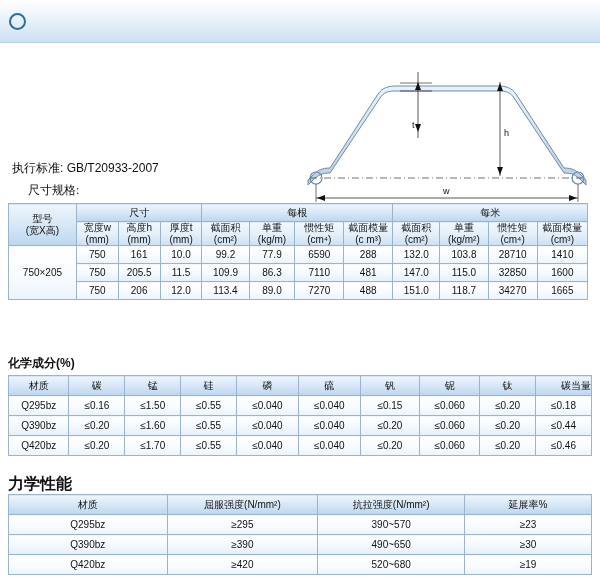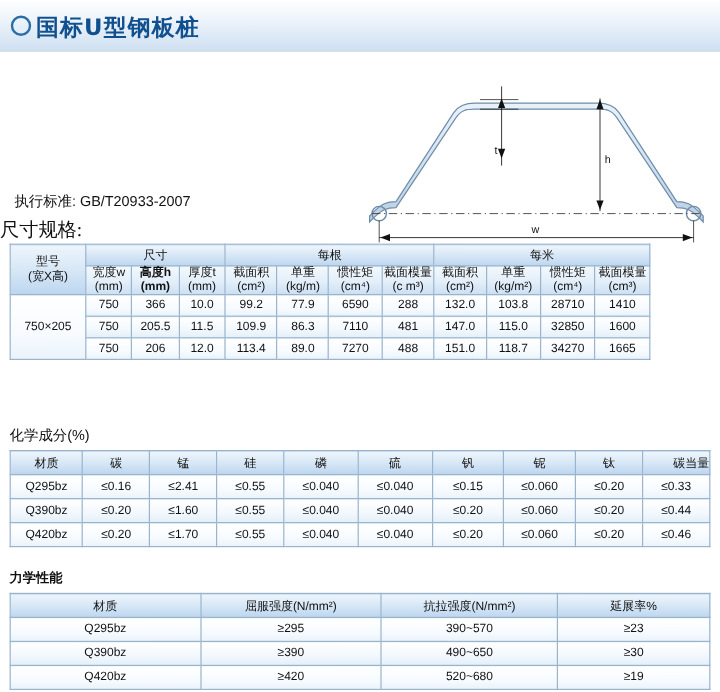--- a/index.html
+++ b/index.html
@@ -24,23 +24,23 @@
     position:absolute;left:30px;top:10px;
     font-size:19px;font-weight:bold;color:#10508f;letter-spacing:1px;
     font-family:"DejaVu Sans",sans-serif;
   }
   
   .drawing{
     position:absolute;left:300px;top:52px;width:296px;height:160px;
   }
   
   .line-std{position:absolute;left:12px;top:160px;font-size:12px;}
-  .line-spec{position:absolute;left:0;top:182px;font-size:16px;font-family:Liberation Serif, serif;}
-  .line-chem{position:absolute;left:8px;top:355px;font-size:12px;font-weight:normal;}
-  .line-mech{position:absolute;left:8px;top:474px;font-size:11px;font-weight:bold;}
+  .line-spec{position:absolute;left:28px;top:182px;font-size:12px;font-family:Liberation Serif, serif;}
+  .line-chem{position:absolute;left:8px;top:355px;font-size:12px;font-weight:bold;}
+  .line-mech{position:absolute;left:8px;top:474px;font-size:16px;font-weight:bold;}
 
   
   table{border-collapse:collapse;}
   .tbl td,.tbl th{
     border:1px solid #9bb4cc;
     text-align:center;vertical-align:middle;
     font-size:10px;font-weight:normal;color:#111;
     padding:0;
   }
   .hdr{
@@ -52,35 +52,34 @@
     font-weight:bold;
   }
   .cellw{
     background:linear-gradient(to bottom,#ffffff 0%,#f7fbff 60%,#eaf3fb 100%);
   }
   .cellg{
     background:linear-gradient(to bottom,#ffffff 0%,#f2f8fd 60%,#e3eff9 100%);
   }
 
   
-  #tbl-main{position:absolute;left:8px;top:203px;width:534px;}
+  #tbl-main{position:absolute;left:8px;top:203px;width:580px;}
   #tbl-main td{height:17px;}
   
   #tbl-chem{position:absolute;left:8px;top:375px;width:584px;}
   #tbl-chem td{height:19px;}
   
   #tbl-mech{position:absolute;left:8px;top:494px;width:584px;}
   #tbl-mech td{height:19px;}
 </style>
 </head>
 <body>
 
 <div class="header">
   <div class="circle"></div>
-  <div class="title">国标U型钢板桩</div>
 </div>
 
 <div class="drawing">
   <svg width="296" height="160" viewBox="0 0 296 160">
     <defs>
       <linearGradient id="pileFill" x1="0" y1="0" x2="0" y2="1">
         <stop offset="0%" stop-color="#e9f2fa"></stop>
         <stop offset="55%" stop-color="#cfe0f0"></stop>
         <stop offset="100%" stop-color="#b9cfe2"></stop>
       </linearGradient>
@@ -129,21 +128,21 @@
       <div style="white-space:pre-line;line-height:1.15;">型号
 (宽X高)</div>
     </td>
     <td class="hdr" colspan="3">尺寸</td>
     <td class="hdr" colspan="4">每根</td>
     <td class="hdr" colspan="4">每米</td>
   </tr>
   <tr>
     <td class="hdr2" style="width: 44px; white-space: pre-line; line-height: 1.15;">宽度w
 (mm)</td>
-    <td class="hdr2" style="width: 44px; white-space: pre-line; line-height: 1.15; font-weight: bold;">高度h
+    <td class="hdr2" style="width: 44px; white-space: pre-line; line-height: 1.15;">高度h
 (mm)</td>
     <td class="hdr2" style="width: 44px; white-space: pre-line; line-height: 1.15; margin-left: 16px;">厚度t
 (mm)</td>
     <td class="hdr2" style="width: 50px; white-space: pre-line; line-height: 1.15;">截面积
 (cm²)</td>
     <td class="hdr2" style="width: 48px; white-space: pre-line; line-height: 1.15;">单重
 (kg/m)</td>
     <td class="hdr2" style="width: 52px; white-space: pre-line; line-height: 1.15;">惯性矩
 (cm⁴)</td>
     <td class="hdr2" style="width: 54px; white-space: pre-line; line-height: 1.15;">截面模量
@@ -153,21 +152,21 @@
     <td class="hdr2" style="width: 50px; white-space: pre-line; line-height: 1.15;">单重
 (kg/m²)</td>
     <td class="hdr2" style="width: 52px; white-space: pre-line; line-height: 1.15;">惯性矩
 (cm⁴)</td>
     <td class="hdr2" style="width: 54px; white-space: pre-line; line-height: 1.15;">截面模量
 (cm³)</td>
   </tr>
   <tr>
     <td class="cellw" rowspan="3">750×205</td>
     <td class="cellw">750</td>
-    <td class="cellw">366</td>
+    <td class="cellw">161</td>
     <td class="cellw">10.0</td>
     <td class="cellw">99.2</td>
     <td class="cellw">77.9</td>
     <td class="cellw">6590</td>
     <td class="cellw">288</td>
     <td class="cellw">132.0</td>
     <td class="cellw">103.8</td>
     <td class="cellw">28710</td>
     <td class="cellw">1410</td>
   </tr>
@@ -210,28 +209,28 @@
     <td class="hdr" style="width:64px;">磷</td>
     <td class="hdr" style="width:64px;">硫</td>
     <td class="hdr" style="width:62px;">钒</td>
     <td class="hdr" style="width:62px;">铌</td>
     <td class="hdr" style="width:58px;">钛</td>
     <td class="hdr" style="width:58px;text-align:right;">碳当量</td>
   </tr>
   <tr>
     <td class="cellw">Q295bz</td>
     <td class="cellw">≤0.16</td>
-    <td class="cellw">≤2.41</td>
+    <td class="cellw">≤1.50</td>
     <td class="cellw">≤0.55</td>
     <td class="cellw">≤0.040</td>
     <td class="cellw">≤0.040</td>
     <td class="cellw">≤0.15</td>
     <td class="cellw">≤0.060</td>
     <td class="cellw">≤0.20</td>
-    <td class="cellw">≤0.33</td>
+    <td class="cellw">≤0.18</td>
   </tr>
   <tr>
     <td class="cellg">Q390bz</td>
     <td class="cellg">≤0.20</td>
     <td class="cellg">≤1.60</td>
     <td class="cellg">≤0.55</td>
     <td class="cellg">≤0.040</td>
     <td class="cellg">≤0.040</td>
     <td class="cellg">≤0.20</td>
     <td class="cellg">≤0.060</td>

